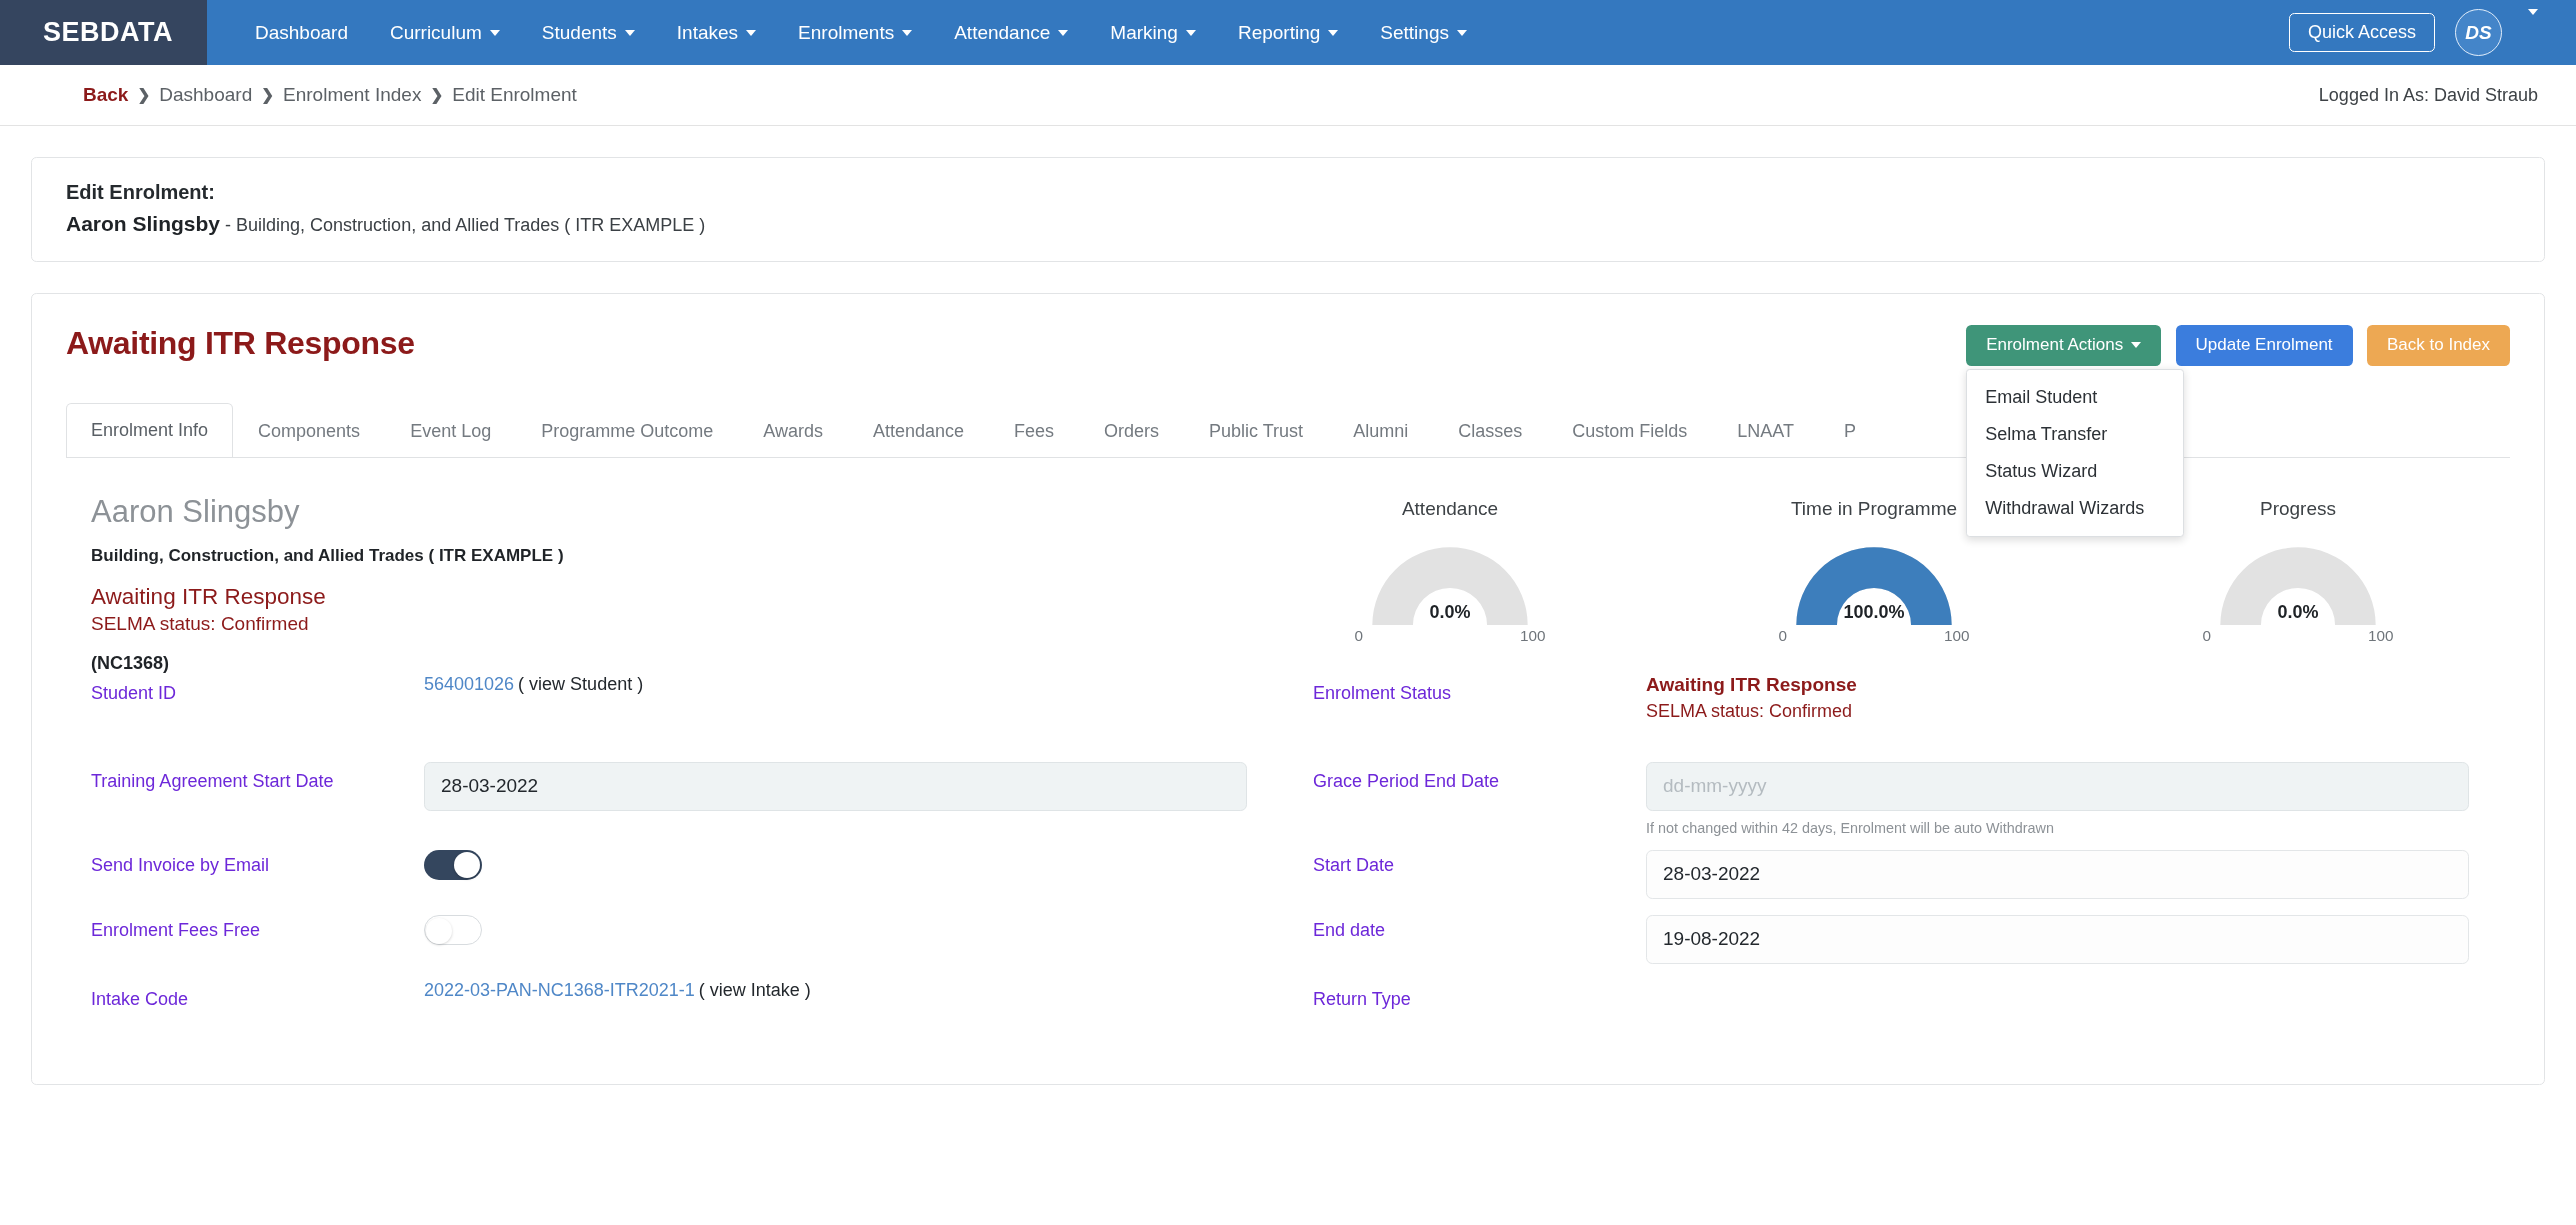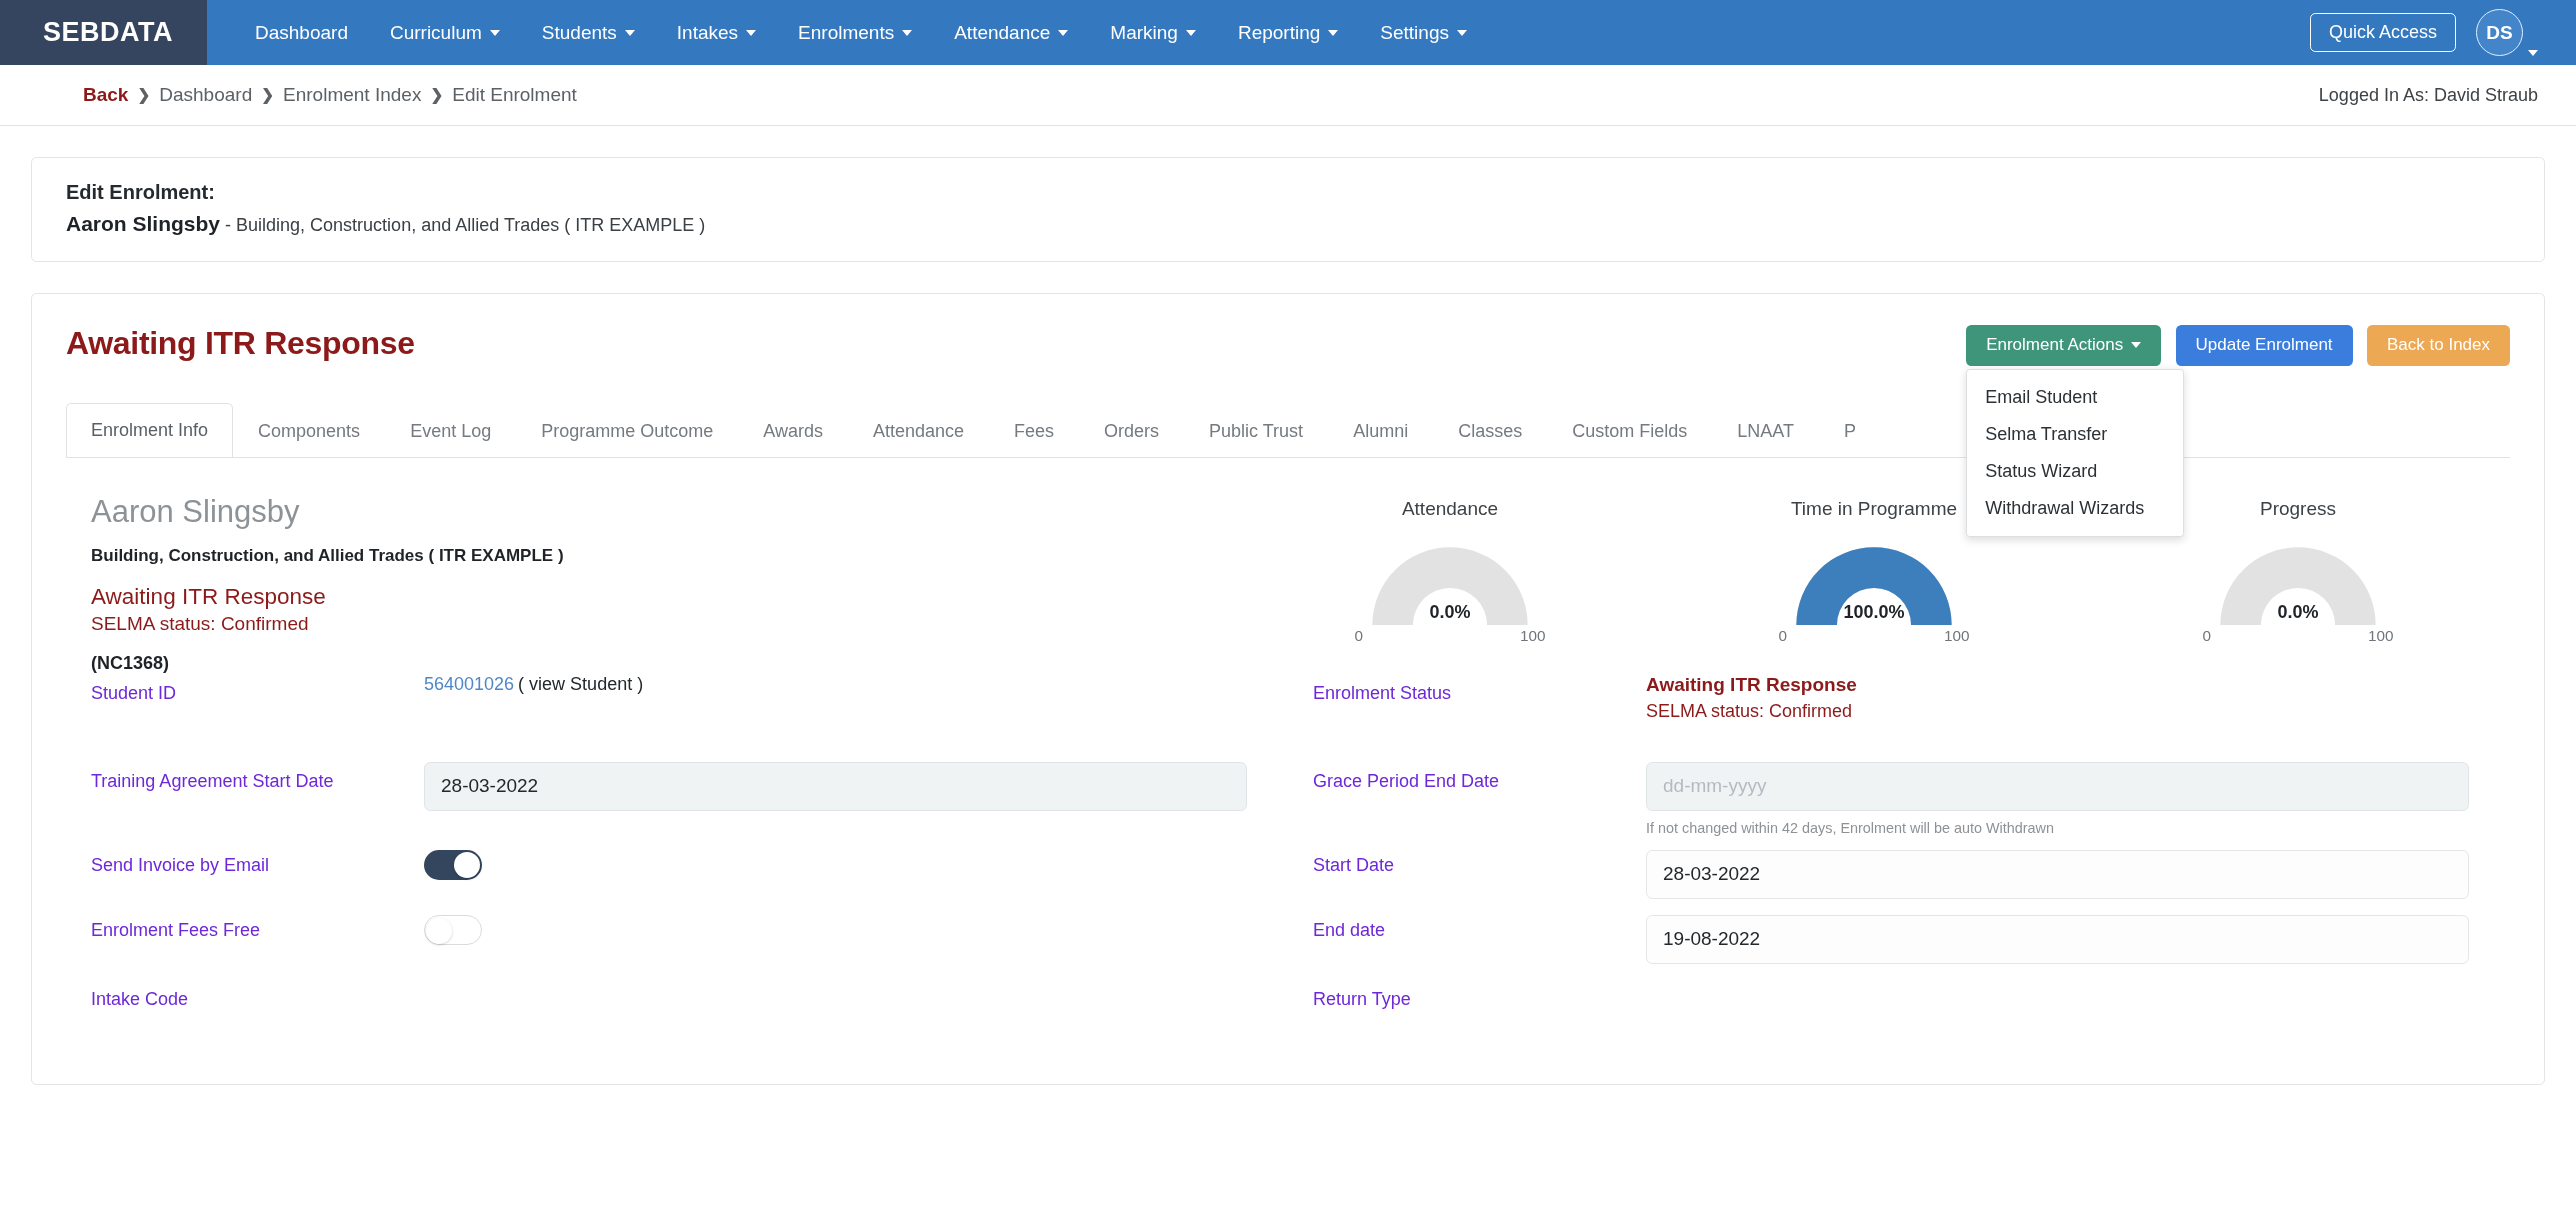--- a/index.html
+++ b/index.html
@@ -64,21 +64,21 @@
   .quick-access {
     border: 1.4px solid #ffffff;
     border-radius: 5.4px;
     color: #ffffff;
     font-size: 18px;
     padding: 8px 18px;
     background: transparent;
     cursor: pointer;
     font-family: inherit;
   }
-  .avatar-wrap { display: flex; align-items: flex-end; gap: 5px; cursor: pointer; }
+  .avatar-wrap { display: flex; align-items: flex-start; gap: 26px; cursor: pointer; font-style: italic; }
   .avatar {
     width: 47px; height: 47px;
     border-radius: 50%;
     background: #4485c9;
     border: 1.4px solid #e2eefb;
     color: #ffffff;
     display: flex; align-items: center; justify-content: center;
     font-size: 19px; font-weight: bold;
   }
 
@@ -477,20 +477,24 @@
         <div class="f-label">Enrolment Fees Free</div>
         <div class="f-value">
           <span class="toggle off">
             <span class="knob"></span>
           </span>
         </div>
       </div>
 
       <div class="form-row">
         <div class="f-label">Intake Code</div>
+        <div class="f-value">
+          <a class="link">2022-03-PAN-NC1368-ITR2021-1</a>
+          <span class="muted-paren">( view Intake )</span>
+        </div>
       </div>
 
     </div>
 
     <div class="form-col">
 
       <div class="form-row">
         <div class="f-label">Enrolment Status</div>
         <div class="f-value">
           <div class="status-strong">Awaiting ITR Response</div>

